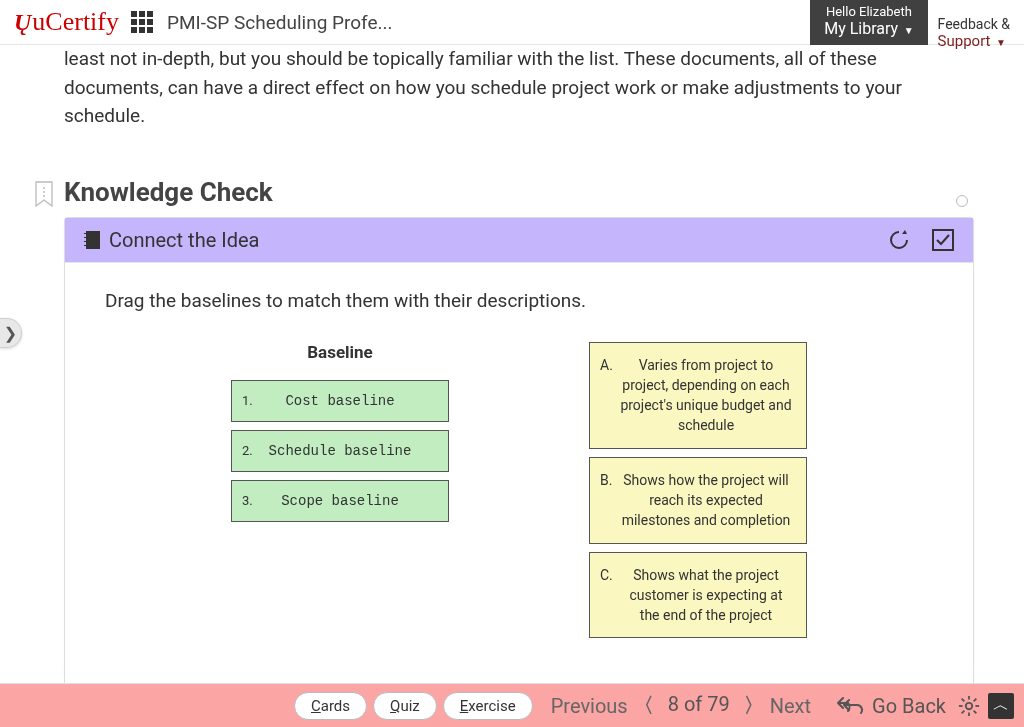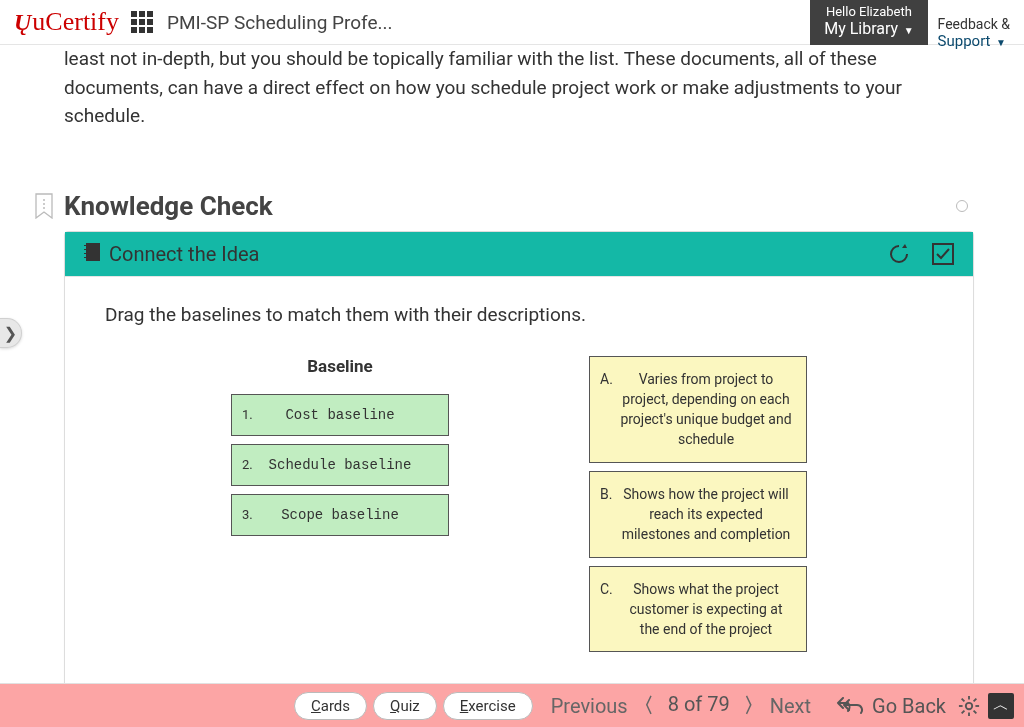--- a/index.html
+++ b/index.html
@@ -11,35 +11,35 @@
 .logo-mark { font-size: 24px; font-weight: 700; font-style: italic; margin-right: 1px; }
 .apps-icon { margin-left: 12px; margin-right: 14px; width: 22px; height: 22px; display: grid; grid-template-columns: repeat(3,1fr); grid-template-rows: repeat(3,1fr); gap: 2px; cursor: pointer; }
 .apps-icon span { background: #333; }
 .course-title { font-size: 19px; color: #444; }
 .topbar-spacer { flex: 1; }
 .mylib { background: #404040; color: #fff; padding: 4px 14px 6px 14px; font-size: 14px; text-align: center; cursor: pointer; height: 45px; display:flex; flex-direction:column; justify-content:center; }
 .mylib .hello { font-size: 13px; }
 .mylib .lib { font-size: 16px; }
 .support { padding: 16px 14px 6px 10px; font-size: 14px; text-align: left; cursor: pointer; height:45px; display:flex; flex-direction:column; }
 .support .line1 { font-size: 14px; color: #333; }
-.support .line2 { font-size: 15px; color: #0c4a6e; }
+.support .line2 { font-size: 15px; color: #7f1d1d; }
 .caret { font-size: 10px; margin-left: 3px; }
 
 
 .content { padding: 0 50px 0 64px; position: relative; }
 .paratext { font-size: 19px; color: #333; line-height: 1.5; }
 
-.kc-row { display:flex; align-items:center; margin-top: 60px; margin-bottom: 10px; }
+.kc-row { display:flex; align-items:flex-end; margin-top: 46px; margin-bottom: 10px; }
 .bookmark-icon { width: 20px; height: 26px; margin-left: -30px; margin-right: 10px; }
 .kc-title { font-size: 26px; font-weight: 700; color: #444; }
 .kc-spacer { flex:1; }
 .kc-circle { width: 12px; height: 12px; border-radius: 50%; border: 1.5px solid #bbb; background: #fff; margin-right: 6px; }
 
 .card { border: 1px solid #ddd; border-radius: 4px; margin-top: 6px; background: #fff; box-shadow: 0 1px 2px rgba(0,0,0,0.04); }
-.card-head { background: #14b8a6; border-bottom: 1px solid #e5e5e5; padding: 10px 18px; display:flex; align-items:flex-start; }
+.card-head { background: #c4b5fd; border-bottom: 1px solid #e5e5e5; padding: 10px 18px; display:flex; align-items:center; }
 .card-head-title { font-size: 20px; color: #333; margin-left: 8px; }
 .card-head-spacer { flex:1; }
 .reload-icon, .check-icon { width: 24px; height: 24px; margin-left: 20px; cursor: pointer; }
 .notebook-icon { width: 18px; height: 20px; }
 
 .card-body { padding: 26px 40px 60px 40px; min-height: 440px; }
 .instruction { font-size: 19px; color: #333; margin-bottom: 30px; }
 
 .columns { display: flex; gap: 140px; justify-content: center; }
 .col { flex: 0 0 auto; }

